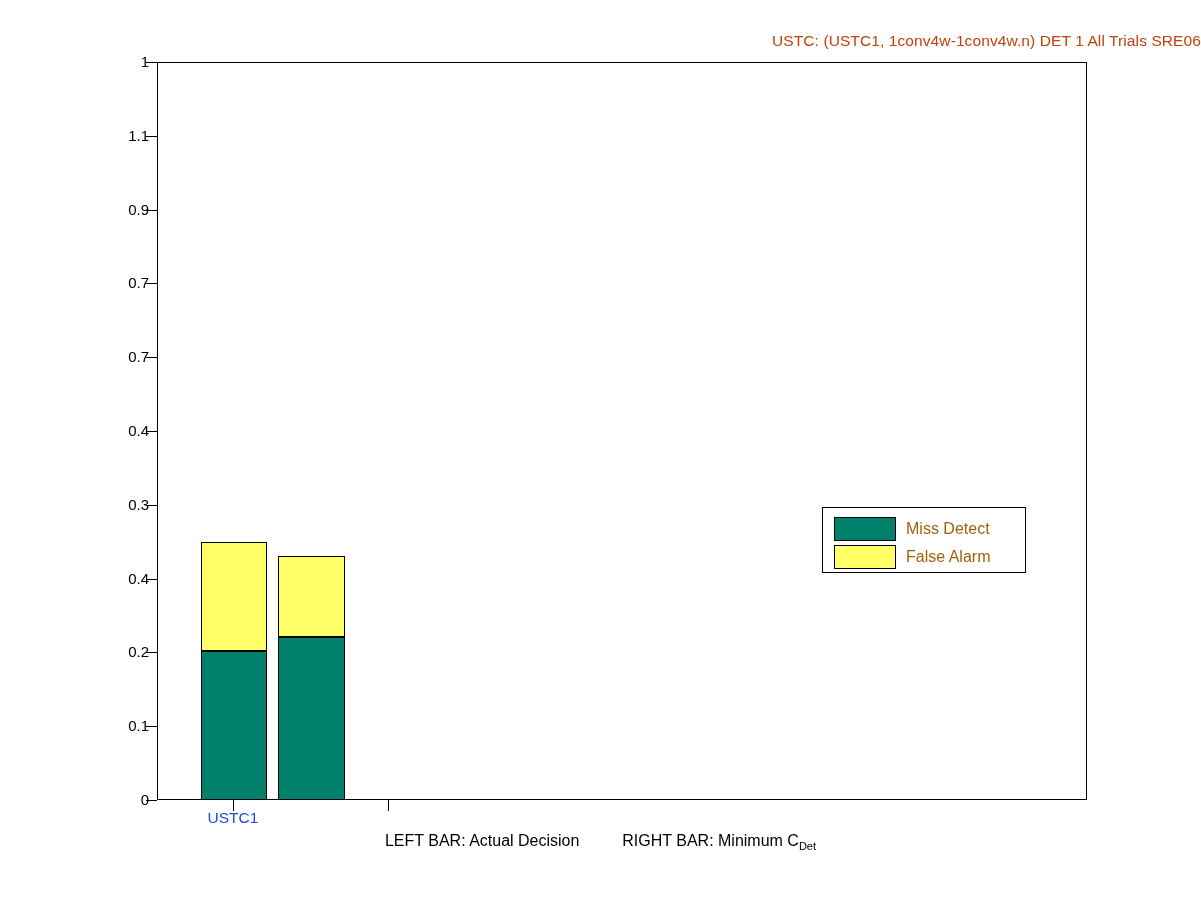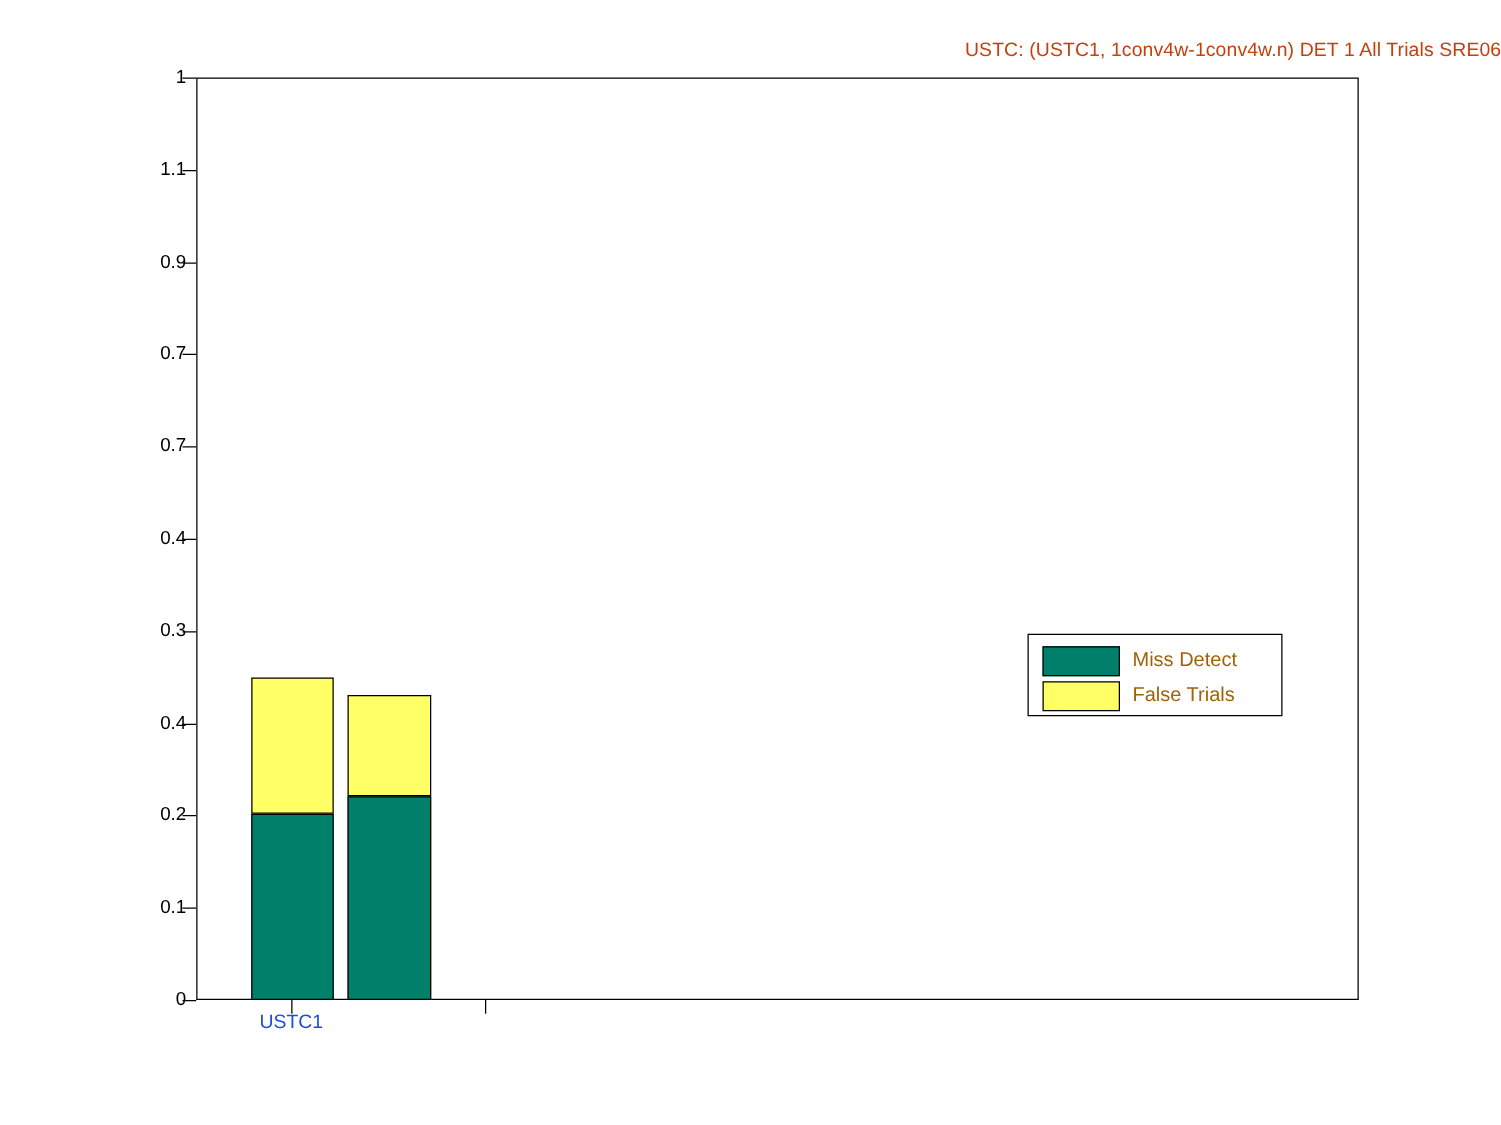--- a/index.html
+++ b/index.html
@@ -108,18 +108,23 @@
       </div>
     </div>
 
   <div class="legend">
     <div class="legend-row" style="top:9px;">
       <span class="legend-swatch" id="sw0" style="background: rgb(0, 128, 106);"></span>
       <span class="legend-text">Miss Detect</span>
     </div>
     <div class="legend-row" style="top:37px;">
       <span class="legend-swatch" id="sw1" style="background: rgb(255, 255, 102);"></span>
-      <span class="legend-text">False Trials</span>
+      <span class="legend-text">False Alarm</span>
     </div>
   </div>
 
+  <div class="xlabel">
+    <span>LEFT BAR: Actual Decision</span>
+    <span class="gap"></span>
+    <span><span>RIGHT BAR: Minimum C</span><sub>Det</sub></span>
+  </div>
 
 </div>
 
 </body></html>

